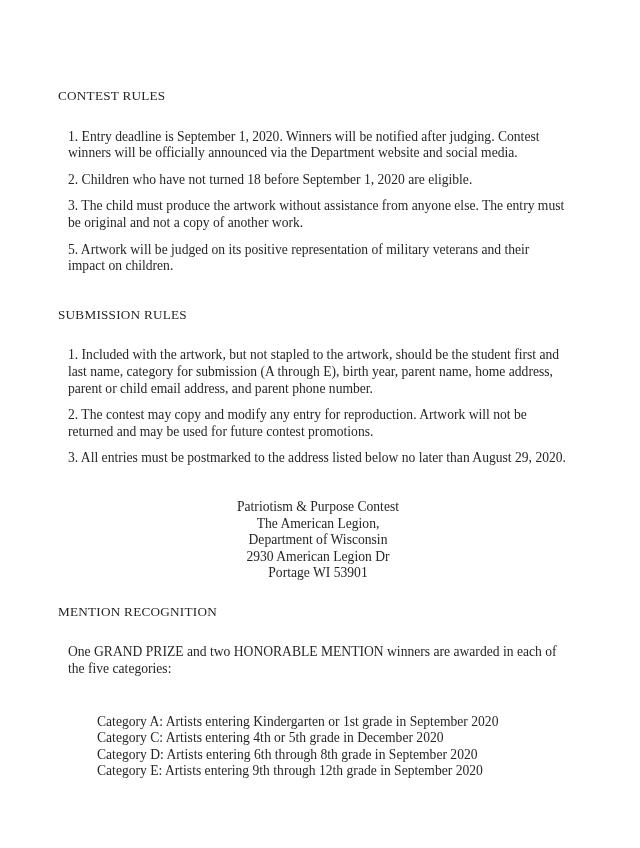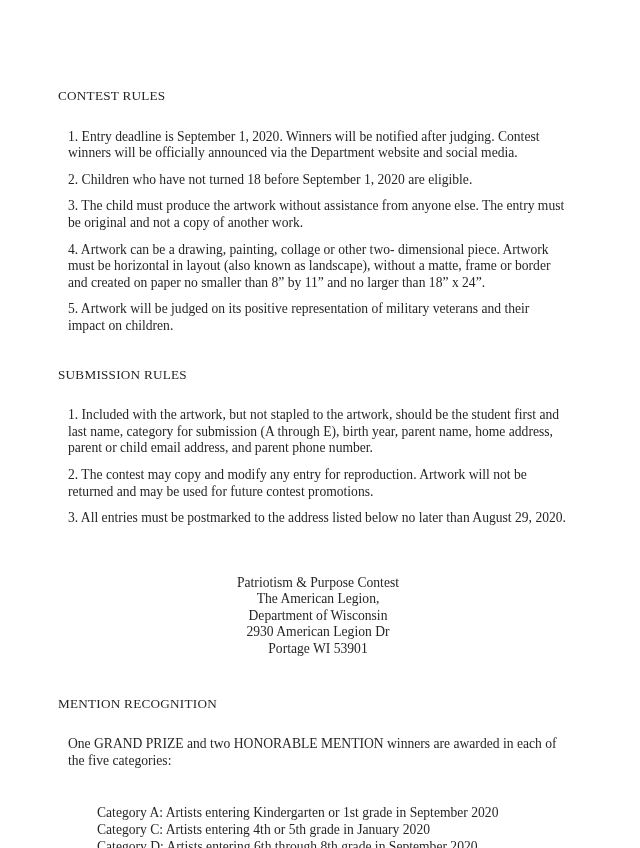--- a/index.html
+++ b/index.html
@@ -35,21 +35,21 @@
     margin: 10px;
     text-align: left;
   }
   .gap-after-heading { height: 14px; }
   .gap-section { height: 22px; }
   .gap-small { height: 14px; }
   .address-block {
     text-align: center;
     font-size: 13.6px;
     line-height: 16.6px;
-    margin: 16px;
+    margin: 0;
   }
   .address-block div { white-space: nowrap; }
   .category-list {
     margin: 12px;
     padding: 0;
     list-style: none;
     font-size: 13.6px;
     line-height: 16.6px;
   }
   .category-list li {
@@ -63,21 +63,20 @@
 
 <div class="page">
 
   <h2 class="section-heading">CONTEST RULES</h2>
 
   <div class="gap-after-heading"></div>
 
   <p class="para">1. Entry deadline is September 1, 2020. Winners will be notified after judging. Contest winners will be officially announced via the Department website and social media.</p>
   <p class="para">2. Children who have not turned 18 before September 1, 2020 are eligible.</p>
   <p class="para">3. The child must produce the artwork without assistance from anyone else. The entry must be original and not a copy of another work.</p>
-  <p class="para">4. Artwork can be a drawing, painting, collage or other two- dimensional piece. Artwork must be horizontal in layout (also known as landscape), without a matte, frame or border and created on paper no smaller than 8” by 11” and no larger than 18” x 24”.</p>
   <p class="para">5. Artwork will be judged on its positive representation of military veterans and their impact on children.</p>
 
   <div class="gap-section"></div>
 
   <h2 class="section-heading">SUBMISSION RULES</h2>
 
   <div class="gap-after-heading"></div>
 
   <p class="para">1. Included with the artwork, but not stapled to the artwork, should be the student first and last name, category for submission (A through E), birth year, parent name, home address, parent or child email address, and parent phone number.</p>
   <p class="para">2. The contest may copy and modify any entry for reproduction. Artwork will not be returned and may be used for future contest promotions.</p>
@@ -98,21 +97,21 @@
   <h2 class="section-heading">MENTION RECOGNITION</h2>
 
   <div class="gap-after-heading"></div>
 
   <p class="para">One GRAND PRIZE and two HONORABLE MENTION winners are awarded in each of the five categories:</p>
 
   <div class="gap-small"></div>
 
   <ul class="category-list">
     <li>Category A: Artists entering Kindergarten or 1st grade in September 2020</li>
-    <li>Category C: Artists entering 4th or 5th grade in January 2020</li>
+    <li>Category C: Artists entering 4th or 5th grade in December 2020</li>
     <li>Category D: Artists entering 6th through 8th grade in September 2020</li>
     <li>Category E: Artists entering 9th through 12th grade in September 2020</li>
   </ul>
 
   <div class="gap-small"></div>
 
 
 </div>
 
 </body></html>

